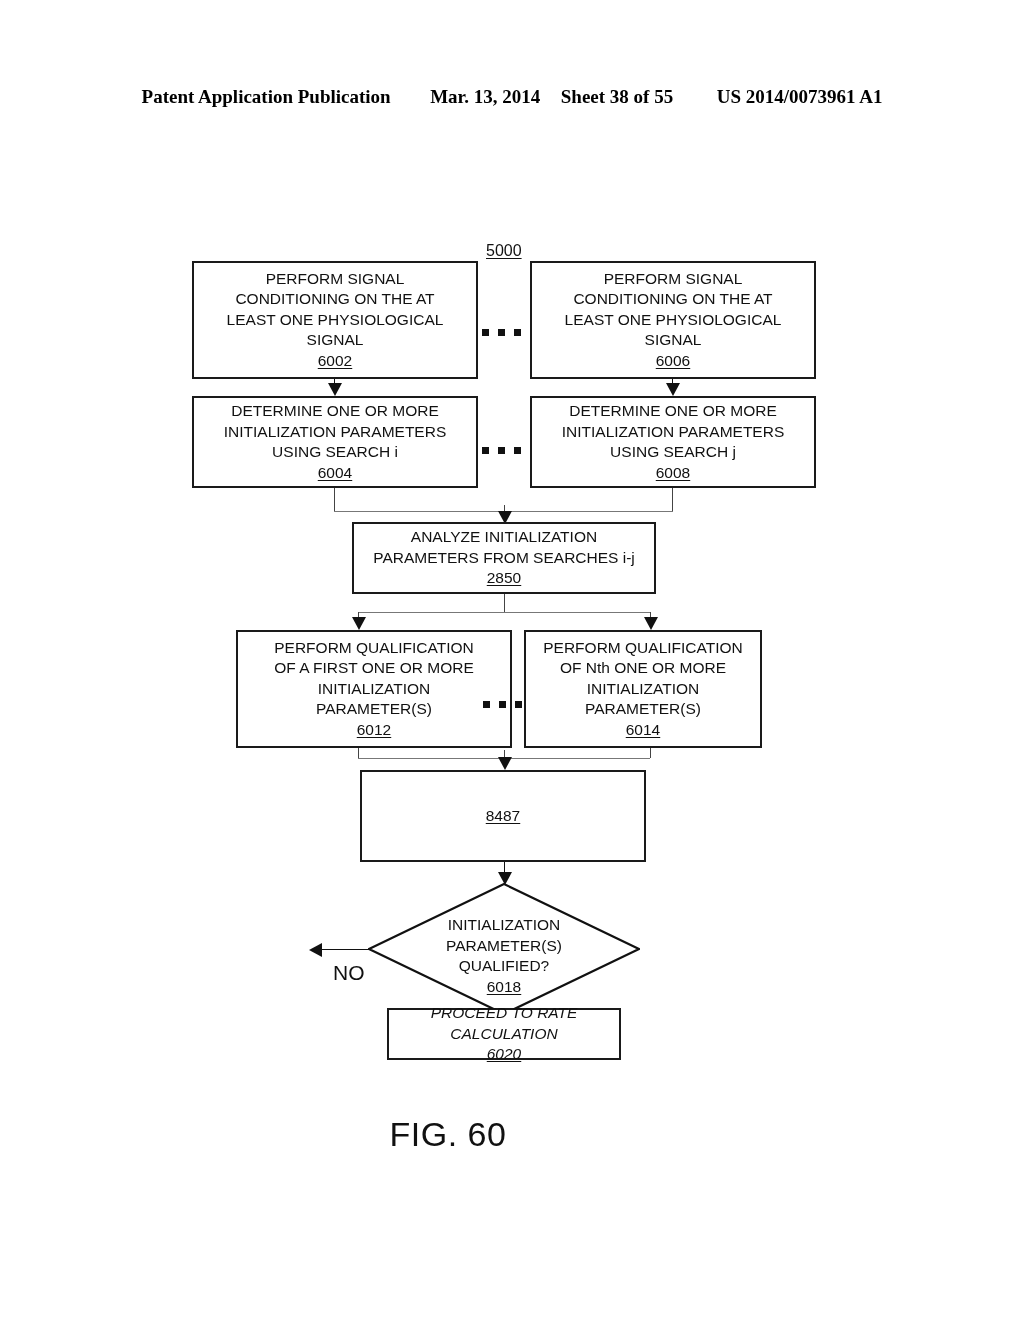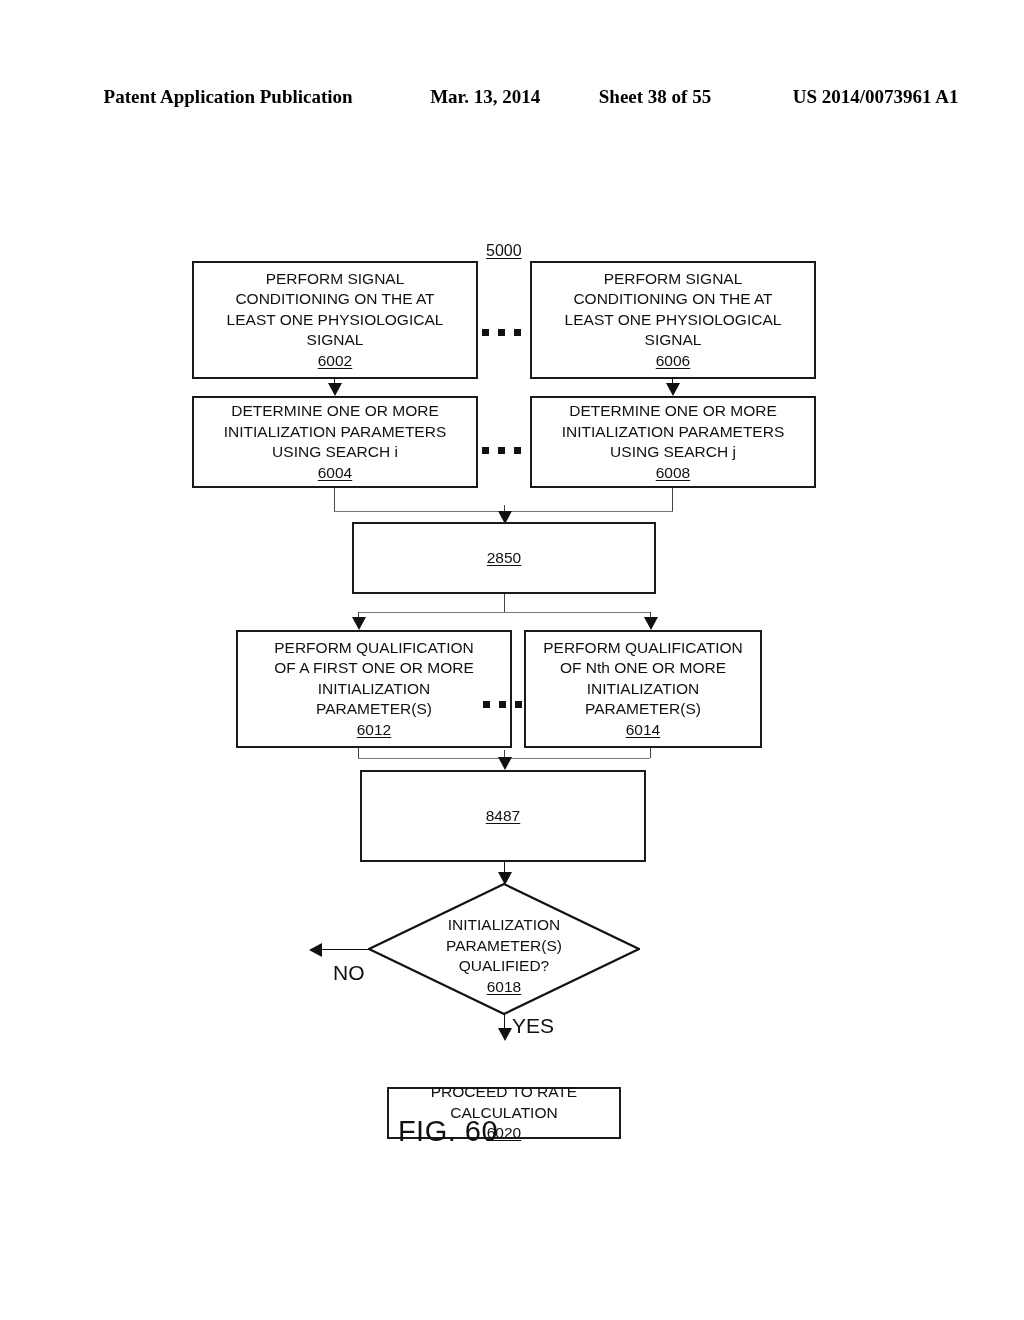--- a/index.html
+++ b/index.html
@@ -23,21 +23,21 @@
     top: 86px;
     left: 0;
     width: 1024px;
     text-align: center;
     font-family: "Liberation Serif", serif;
     font-weight: bold;
     font-size: 19px;
     letter-spacing: 0px;
     white-space: nowrap;
   }
-  #header .seg { display: inline-block; margin-left: 38px; }
+  #header .seg { display: inline-block; }
   #header .gap-big { display: inline-block; width: 30px; }
   #header .gap-mid { display: inline-block; width: 11px; }
   #header .gap-wide { display: inline-block; width: 34px; }
 
   
   #figure {
     position: absolute;
     top: 0;
     left: 0;
     width: 1024px;
@@ -69,21 +69,21 @@
 
   
   #box-6002 { left: 192px; top: 261px; width: 286px; height: 118px; }
   #box-6006 { left: 530px; top: 261px; width: 286px; height: 118px; }
   #box-6004 { left: 192px; top: 396px; width: 286px; height: 92px;  }
   #box-6008 { left: 530px; top: 396px; width: 286px; height: 92px;  }
   #box-6010 { left: 352px; top: 522px; width: 304px; height: 72px;  }
   #box-6012 { left: 236px; top: 630px; width: 276px; height: 118px; }
   #box-6014 { left: 524px; top: 630px; width: 238px; height: 118px; }
   #box-6016 { left: 360px; top: 770px; width: 286px; height: 92px;  }
-  #box-6020 { left: 387px; top: 1087px; width: 234px; height: 52px; }
+  #box-6020 { left: 387px; top: 1008px; width: 234px; height: 52px; font-style: italic; }
 
   
   .ellipsis {
     position: absolute;
     display: flex;
     gap: 9px;
     align-items: center;
   }
   .ellipsis i {
     display: block;
@@ -163,21 +163,21 @@
     color: #111;
   }
 
   
   #fig-caption {
     position: absolute;
     left: 0;
     top: 1115px;
     width: 896px;
     text-align: center;
-    font-size: 29px;
+    font-size: 34px;
     letter-spacing: 0.5px;
     color: #111;
   }
 </style>
 </head>
 <body>
 
 <div id="header">
   <span class="seg">Patent Application Publication</span>
   <span class="gap-big"></span>
@@ -236,20 +236,22 @@
       <i></i>
     </div>
 
   <div class="vline" style="left:334px; top:488px; height:23px;"></div>
   <div class="vline" style="left:672px; top:488px; height:23px;"></div>
   <div class="hline" style="left:334px; top:511px; width:339px;"></div>
   <div class="vline" style="left:504px; top:505px; height:12px;"></div>
   <div class="arrowhead" style="left:498px; top:511px;"></div>
 
   <div class="fbox" id="box-6010">
+    <span class="txt">ANALYZE INITIALIZATION
+PARAMETERS FROM SEARCHES i-j</span>
     <span class="ref">2850</span>
   </div>
 
   <div class="vline" style="left:504px; top:594px; height:18px;"></div>
   <div class="hline" style="left:358px; top:612px; width:292px;"></div>
   <div class="vline" style="left:358px; top:612px; height:8px;"></div>
   <div class="arrowhead" style="left:352px; top:617px;"></div>
   <div class="vline" style="left:650px; top:612px; height:8px;"></div>
   <div class="arrowhead" style="left:644px; top:617px;"></div>
 

